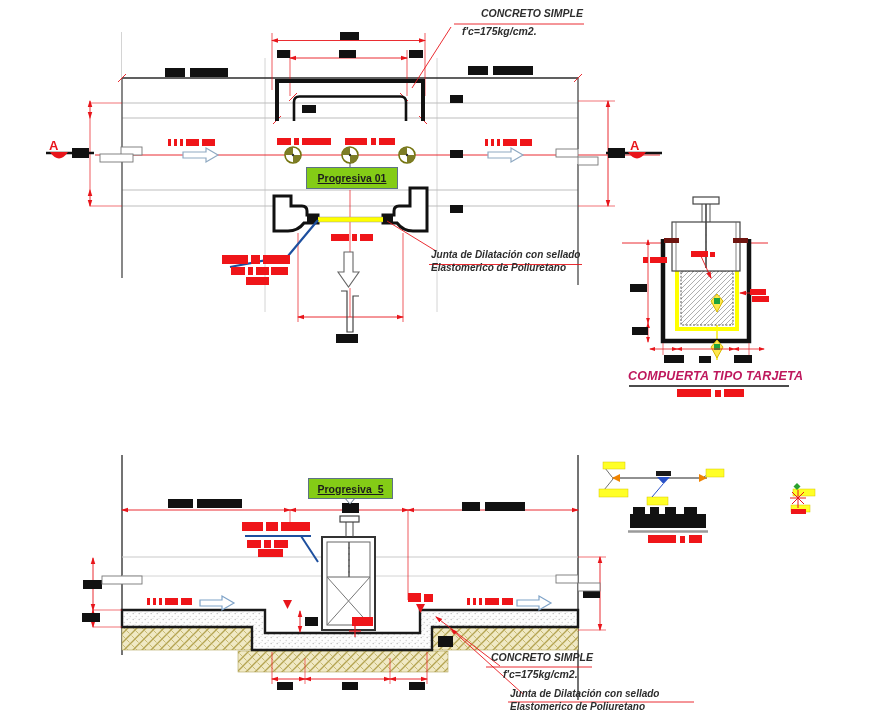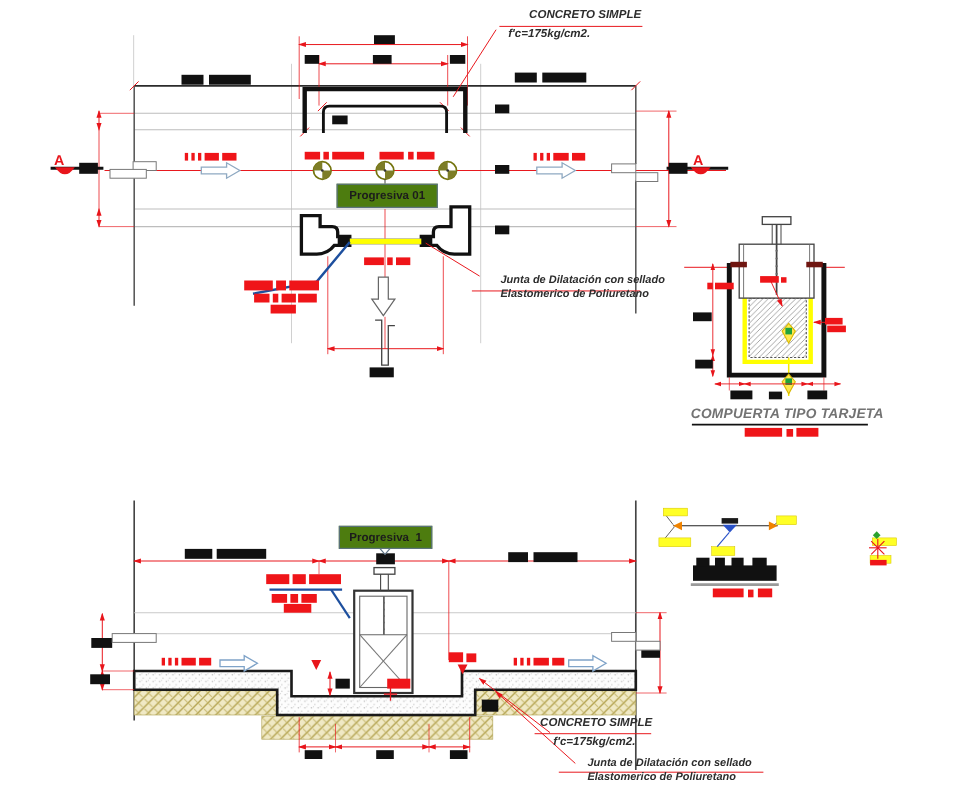--- a/index.html
+++ b/index.html
@@ -1,26 +1,26 @@
 <!DOCTYPE html>
 <html><head>
 <meta charset="utf-8">
 <style>
   html,body{margin:0;padding:0;background:#ffffff;}
   .canvas{position:relative;width:870px;height:727px;background:#ffffff;overflow:hidden;
           font-family:"Liberation Sans",sans-serif;}
   svg{position:absolute;left:0;top:0;}
   .lbl{position:absolute;font-family:"Liberation Sans",sans-serif;font-weight:bold;
        color:#2d2d2d;white-space:nowrap;line-height:1;font-style:italic;}
-  .lbl.small{font-size:10px;margin-left:24px;}
+  .lbl.small{font-size:10px;}
   .lbl.med{font-size:10.5px;}
-  .lbl.title{font-size:12.5px;color:#737373;letter-spacing:.2px;}
-  .callout{position:absolute;border:1.2px solid #5d7285;background:#4d7c0f;
+  .lbl.title{font-size:12.5px;color:#be185d;letter-spacing:.2px;}
+  .callout{position:absolute;border:1.2px solid #5d7285;background:#84cc16;
            display:flex;align-items:center;justify-content:center;
-           font:bold 10.5px "Liberation Sans",sans-serif;color:#1c1c1c;white-space:pre;}
+           font:bold 10.5px "Liberation Sans",sans-serif;color:#1c1c1c;white-space:pre;text-decoration:underline;}
   svg text.amark{font:bold 13px "Liberation Sans",sans-serif;fill:#e8151b;}
 </style>
 </head>
 <body>
 
 <div class="canvas">
 <svg width="870" height="727" viewBox="0 0 870 727">
   <defs>
     <pattern id="stipple" width="6" height="6" patternUnits="userSpaceOnUse">
       <rect width="6" height="6" fill="#fdfdfd"></rect>
@@ -442,20 +442,20 @@
 <div class="lbl med" style="left:481px;top:8px;">CONCRETO SIMPLE</div>
 <div class="lbl med" style="left:462px;top:26px;">f'c=175kg/cm2.</div>
 
 <div class="callout" style="left:306px;top:167px;width:90px;height:20px;">Progresiva 01</div>
 
 <div class="lbl small" style="left:431px;top:250px;">Junta de Dilatación con sellado</div>
 <div class="lbl small" style="left:431px;top:263px;">Elastomerico de Poliuretano</div>
 
 <div class="lbl title" style="left:628px;top:370px;">COMPUERTA TIPO TARJETA</div>
 
-<div class="callout" style="left:308px;top:478px;width:83px;height:19px;">Progresiva  1</div>
+<div class="callout" style="left:308px;top:478px;width:83px;height:19px;">Progresiva  5</div>
 
 <div class="lbl med" style="left:491px;top:652px;">CONCRETO SIMPLE</div>
 <div class="lbl med" style="left:503px;top:669px;">f'c=175kg/cm2.</div>
 
 <div class="lbl small" style="left:510px;top:689px;">Junta de Dilatación con sellado</div>
 <div class="lbl small" style="left:510px;top:702px;">Elastomerico de Poliuretano</div>
 </div>
 
 </body></html>

